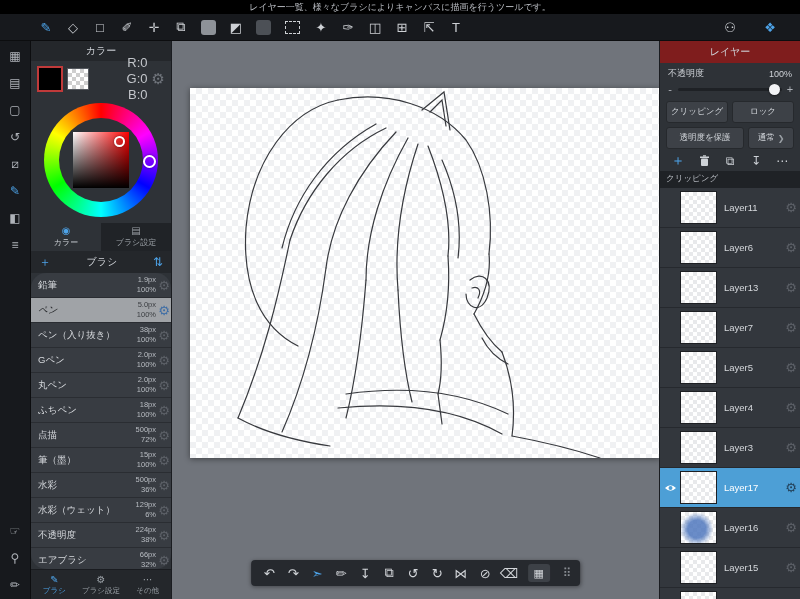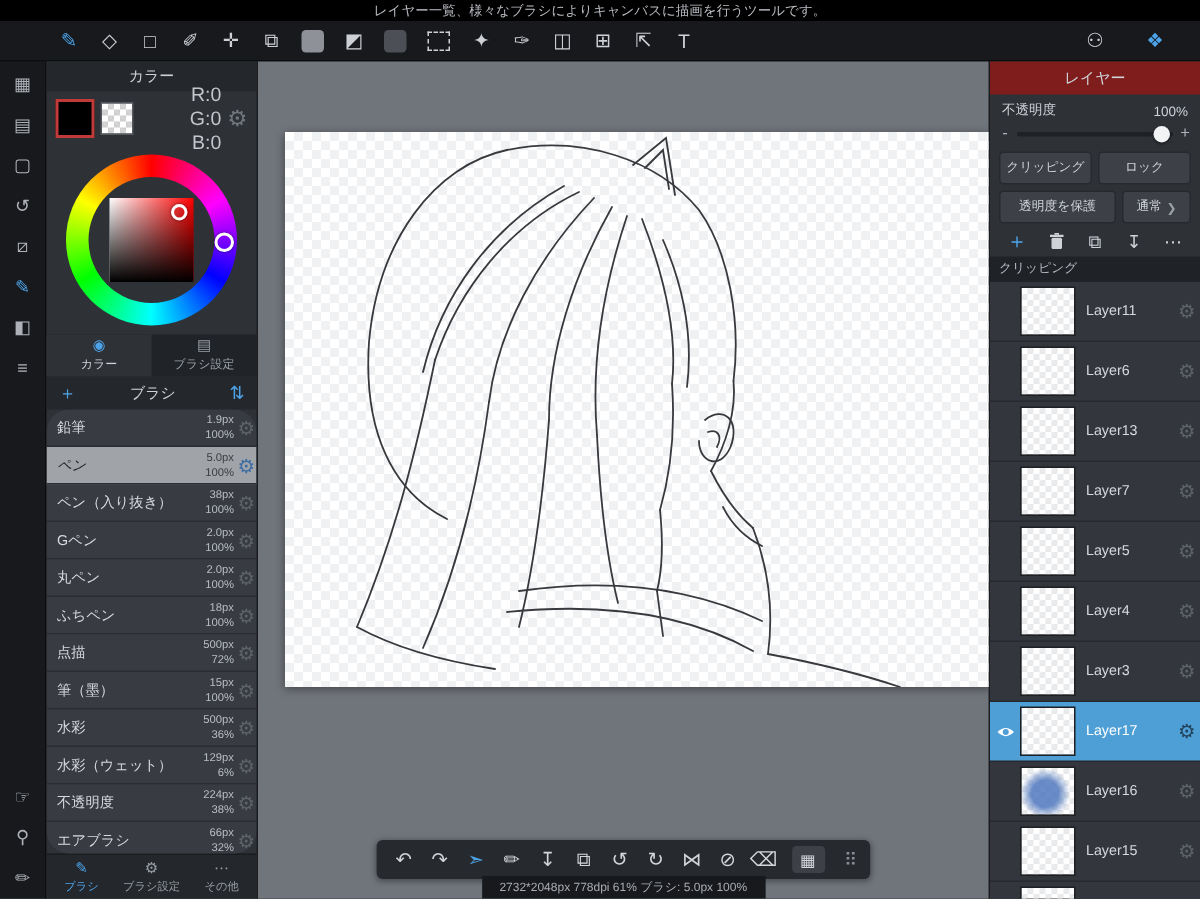--- a/index.html
+++ b/index.html
@@ -352,23 +352,20 @@
       <span class="bti">↻</span>
       <span class="bti">⋈</span>
       <span class="bti">⊘</span>
       <span class="bti">⌫</span>
       <span class="img-btn">
           <span>▦</span>
         </span>
       <span class="grid-handle">⠿</span>
     </div>
 
-    <div class="statusbar">
-      <span>2732*2048px 778dpi 61% ブラシ: 5.0px 100%</span>
-    </div>
   </div>
 
   <div class="panel-right">
     <div class="phead2">レイヤー</div>
 
     <div class="op-row">
       <span>不透明度</span>
       <span>100%</span>
     </div>
     <div class="slider">

